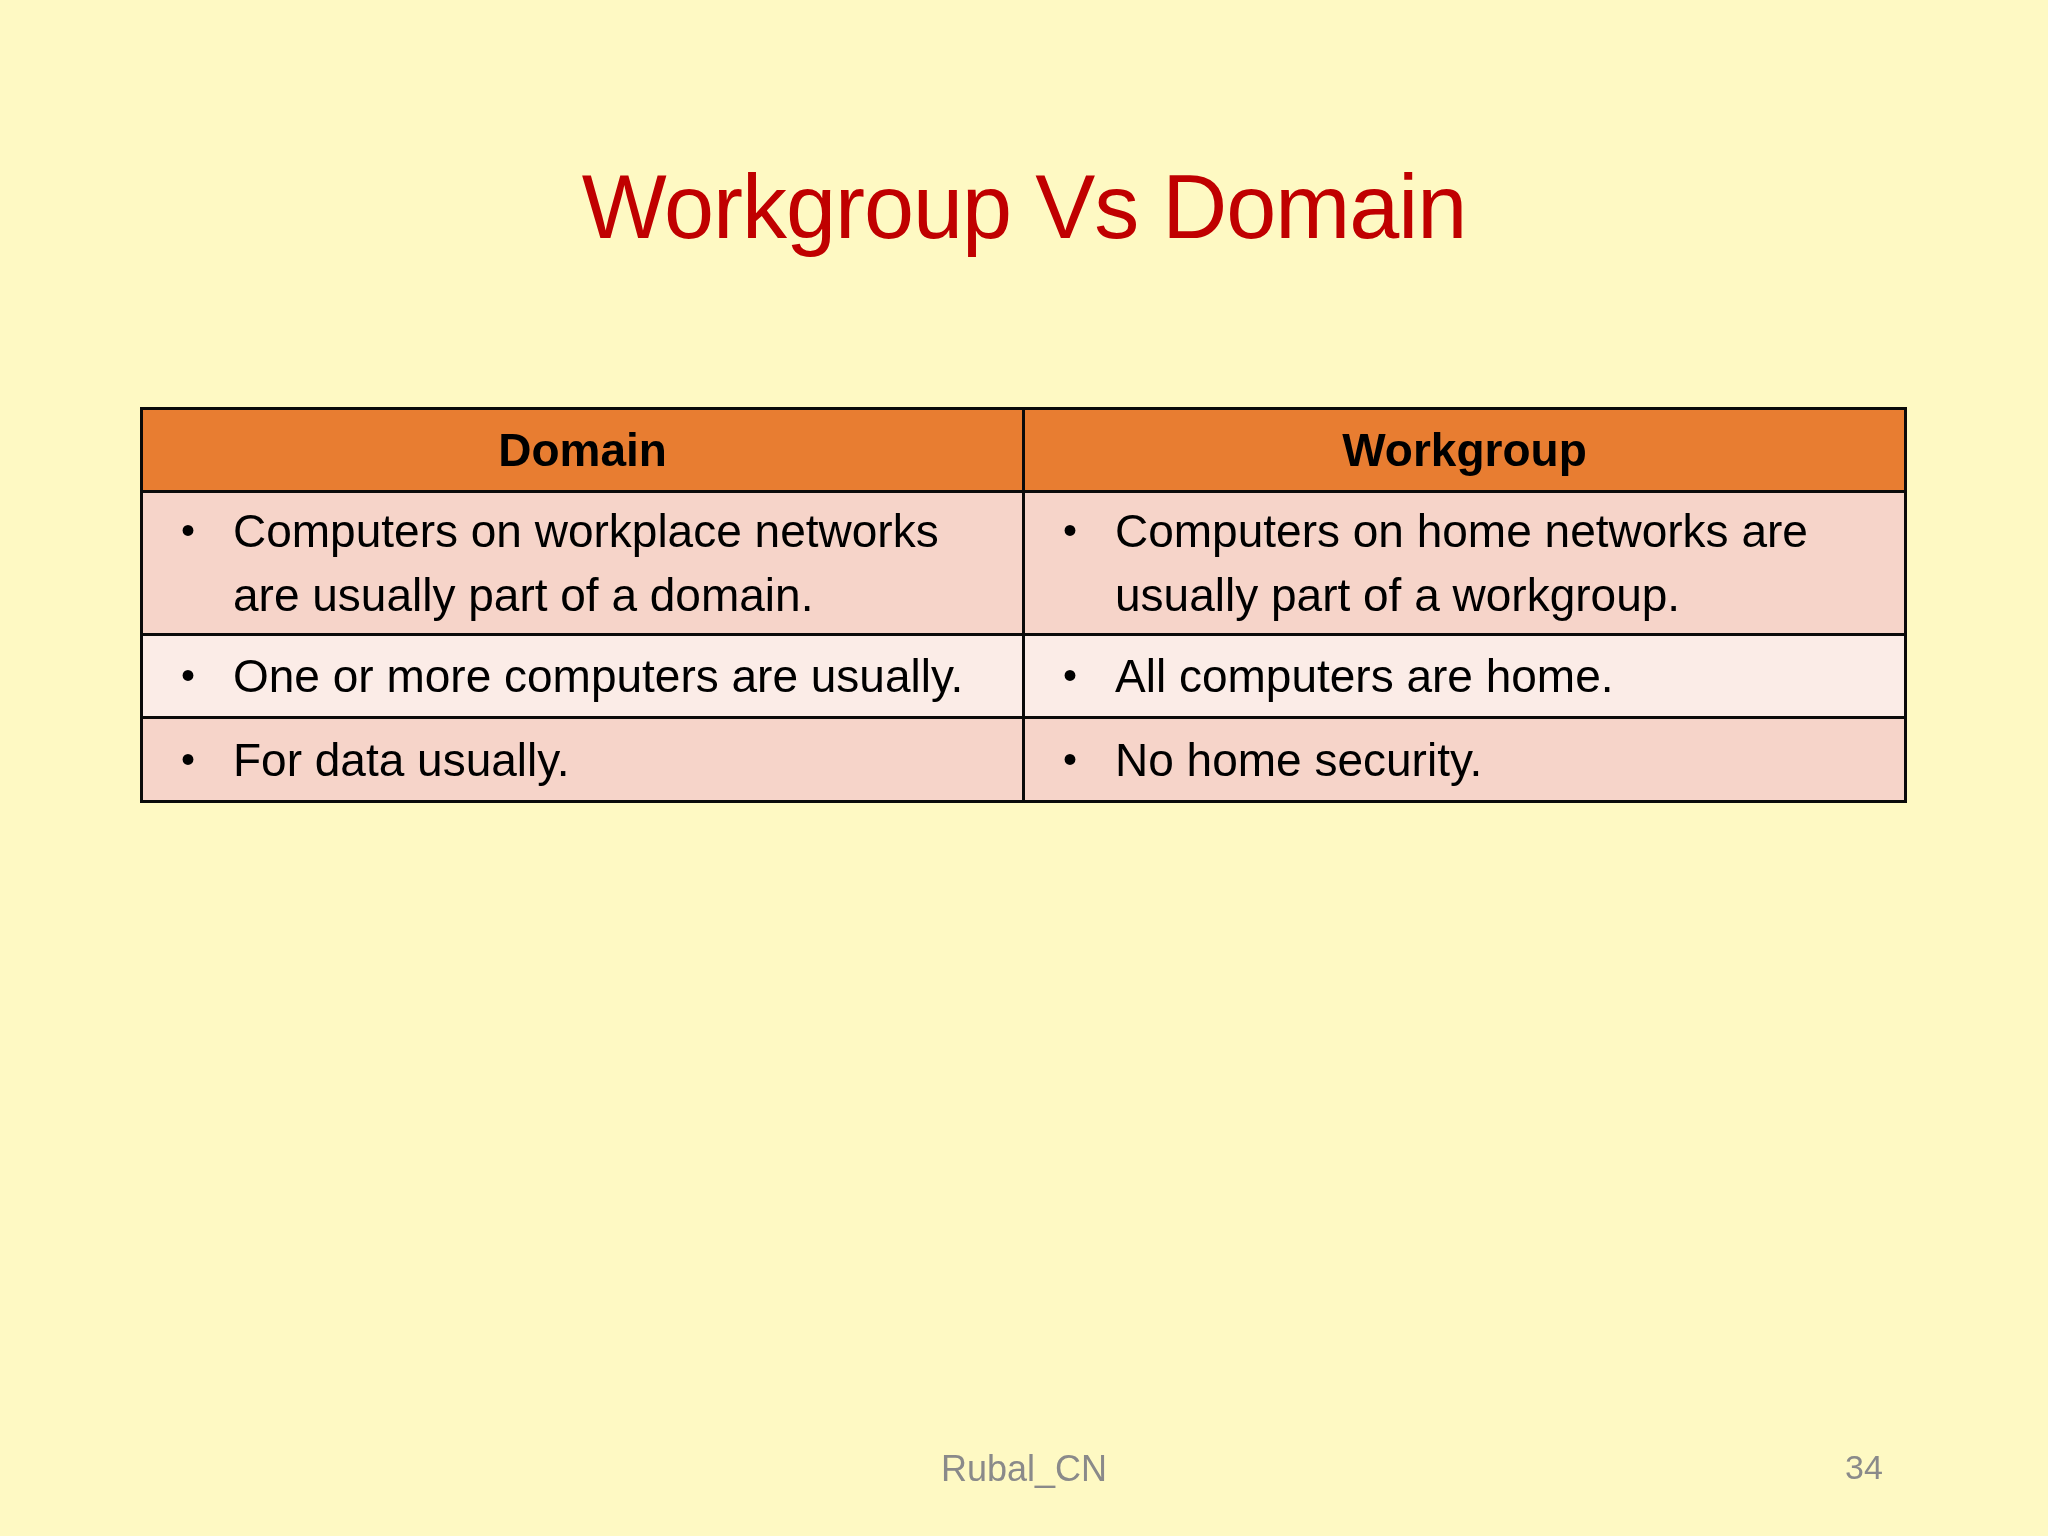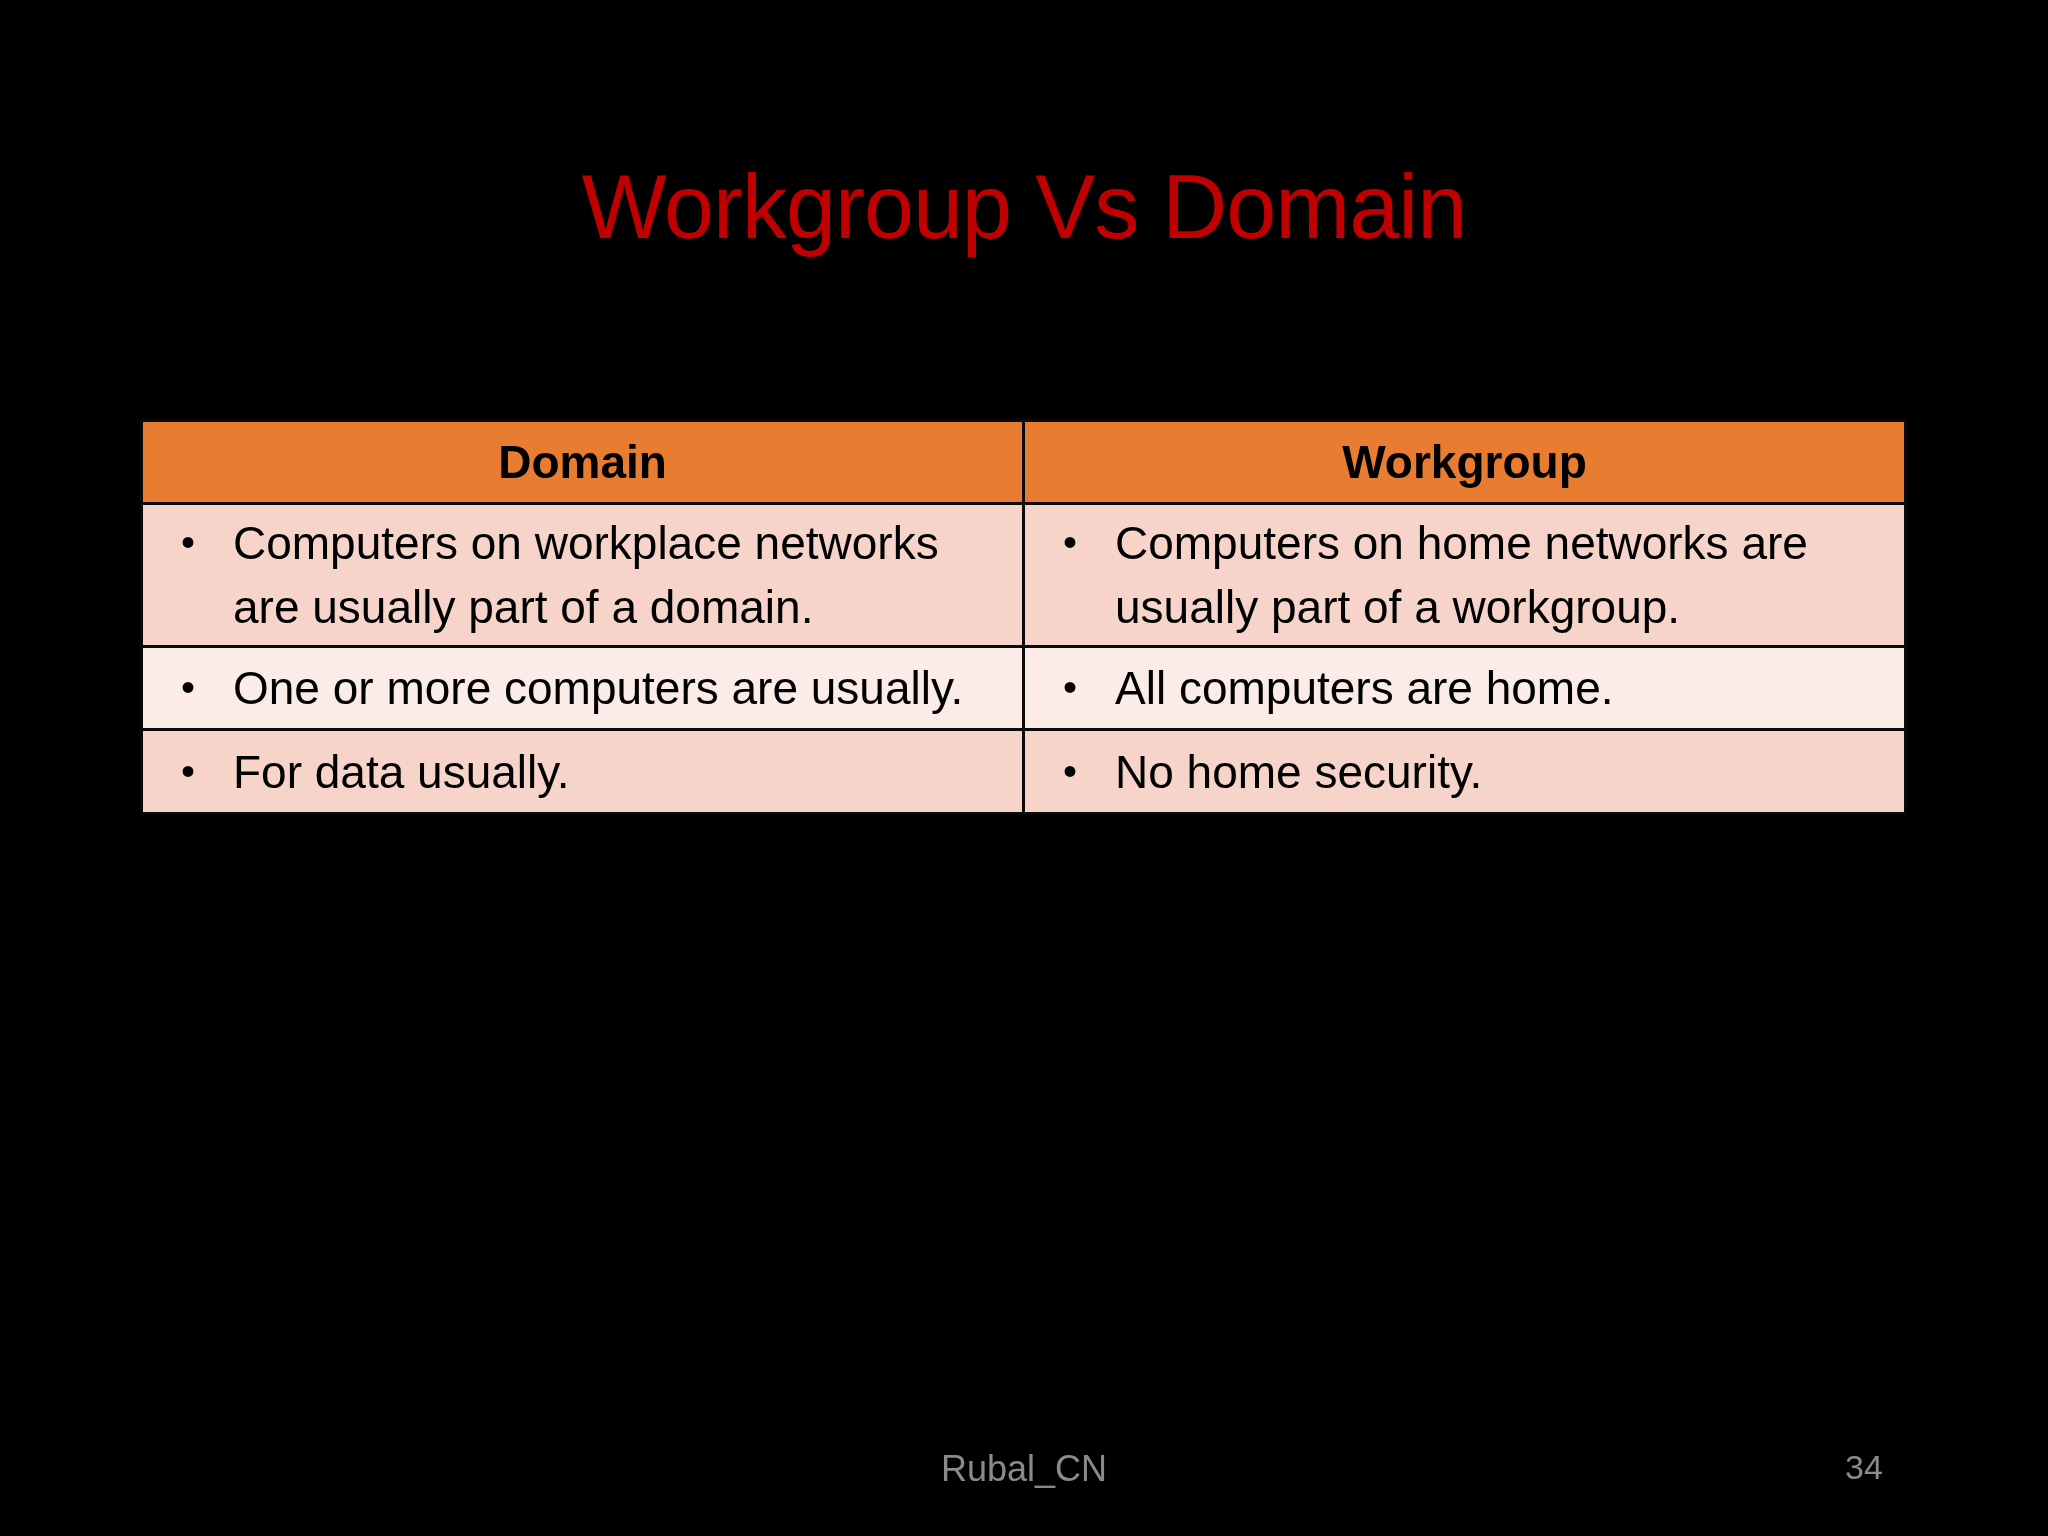--- a/index.html
+++ b/index.html
@@ -7,40 +7,39 @@
     --header-bg:#E87D31;
     --row-odd-bg:#F6D4C9;
     --row-even-bg:#FBECE7;
     --border-color:#0A0A0A;
     --footer-color:#8A8A8A;
   }
   *{margin:0;padding:0;box-sizing:border-box;}
   html,body{width:2048px;height:1536px;background:#FFFFFF;overflow:hidden;}
   body{font-family:"Liberation Sans","DejaVu Sans",sans-serif;position:relative;}
 
-  .slide{position:absolute;inset:0;background:#000000;}
+  .slide{position:absolute;inset:0;background:#fef9c3;}
 
   .title{
     position:absolute;
     top:158px;left:0;width:100%;
     text-align:center;
     font-size:90px;
     line-height:1.1;
     font-weight:400;
     color:var(--title-color);
     letter-spacing:-1px;
   }
 
   table.cmp{
     position:absolute;
     left:140px;top:407px;
     width:1767px;
     border-collapse:collapse;
     table-layout:fixed;
-    margin-top:12px;
   }
   table.cmp td,table.cmp th{
     border:3px solid var(--border-color);
     vertical-align:middle;
     font-size:46px;
     color:#000000;
   }
   table.cmp th{
     background:var(--header-bg);
     height:83px;

